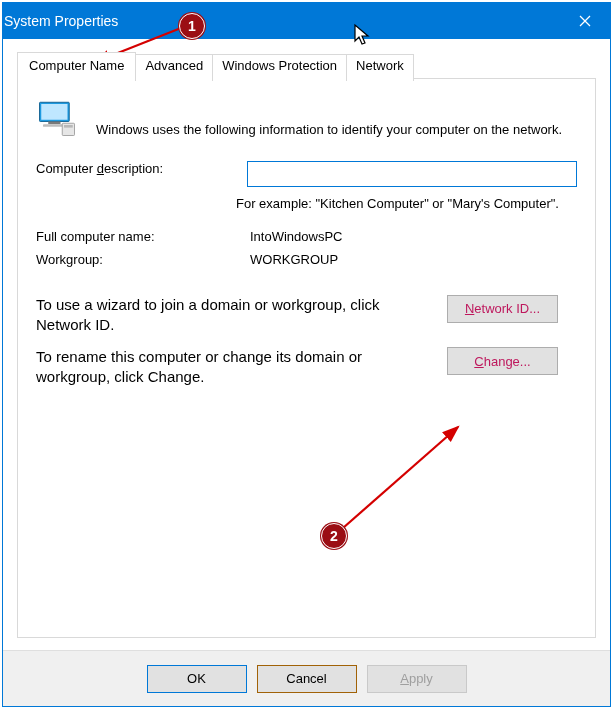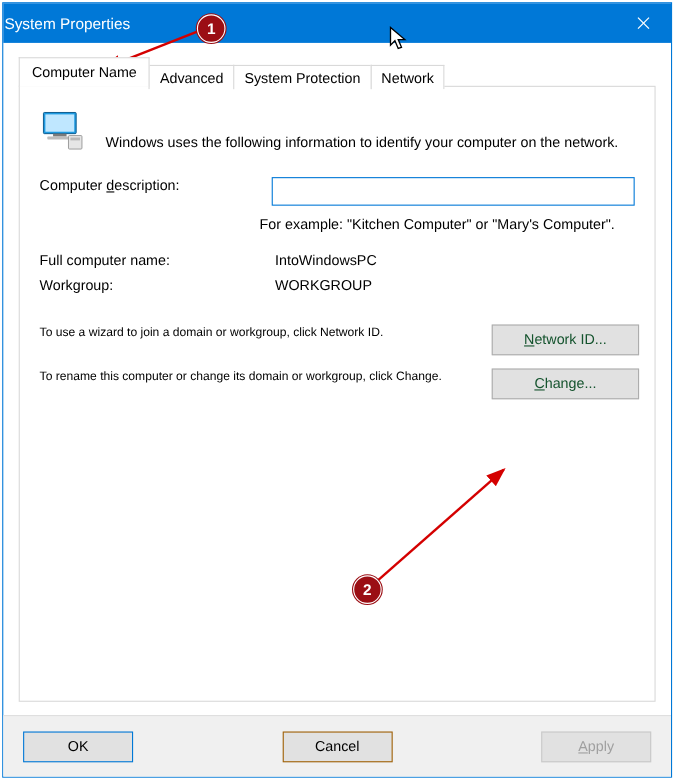--- a/index.html
+++ b/index.html
@@ -48,21 +48,20 @@
       flex: 1;
       padding: 12px 14px 12px 14px;
       display: flex;
       flex-direction: column;
       position: relative;
     }
     .tabs {
       display: flex;
       position: relative;
       z-index: 2;
-      align-items: flex-end;
     }
     .tab {
       border: 1px solid #d9d9d9;
       border-bottom: none;
       background: #fff;
       padding: 4px 10px 4px 10px;
       font-size: 13px;
       color: #000;
       cursor: pointer;
       margin-right: -1px;
@@ -109,41 +108,41 @@
       font-family: inherit;
       font-size: 13px;
       outline: none;
     }
     .section {
       display: flex;
       align-items: flex-start;
       gap: 14px;
       margin-top: 18px;
     }
-    .section .text { flex: 1; font-size: 11px; color:#000; line-height:1.35; }
+    .section .text { flex: 1; font-size: 15px; color:#000; line-height:1.35; }
     .section .btns { width: 130px; }
     .btn {
-      width: 134px;
+      width: 111px;
       height: 28px;
       background: #e1e1e1;
       border: 1px solid #adadad;
       font-family: inherit;
       font-size: 13px;
-      color: #14532d;
+      color: #be185d;
       cursor: pointer;
     }
     .btn:disabled { color: #9f9f9f; cursor: default; background:#e1e1e1; border-color:#c9c9c9;}
     .u { text-decoration: underline; }
     .footer {
       height: 56px;
       border-top: 1px solid #dfdfdf;
       background: #f0f0f0;
       display: flex;
       align-items: center;
-      justify-content: space-between;
+      justify-content: center;
       padding: 0 18px;
       gap: 10px;
     }
     .footer .fbtn {
       width: 100px;
       height: 28px;
       background: #e1e1e1;
       border: 1px solid #a16207;
       font-family: inherit;
       font-size: 13px;
@@ -176,21 +175,21 @@
         <line x1="1" y1="1" x2="11" y2="11" stroke="#fff" stroke-width="1.2"></line>
         <line x1="11" y1="1" x2="1" y2="11" stroke="#fff" stroke-width="1.2"></line>
       </svg>
     </div>
   </div>
 
   <div class="body">
     <div class="tabs">
       <div class="tab active">Computer Name</div>
       <div class="tab">Advanced</div>
-      <div class="tab">System Protection</div>
+      <div class="tab">Windows Protection</div>
       <div class="tab">Network</div>
     </div>
 
     <div class="panel">
 
       <div class="intro">
         <svg class="pc-icon" viewBox="0 0 48 48">
           <rect x="4" y="6" width="34" height="22" rx="1" fill="#1e9ae0" stroke="#0a5a8c" stroke-width="1"></rect>
           <rect x="6" y="8" width="30" height="18" fill="#bfe7ff"></rect>
           <rect x="14" y="28" width="14" height="3" fill="#7a7a7a"></rect>

